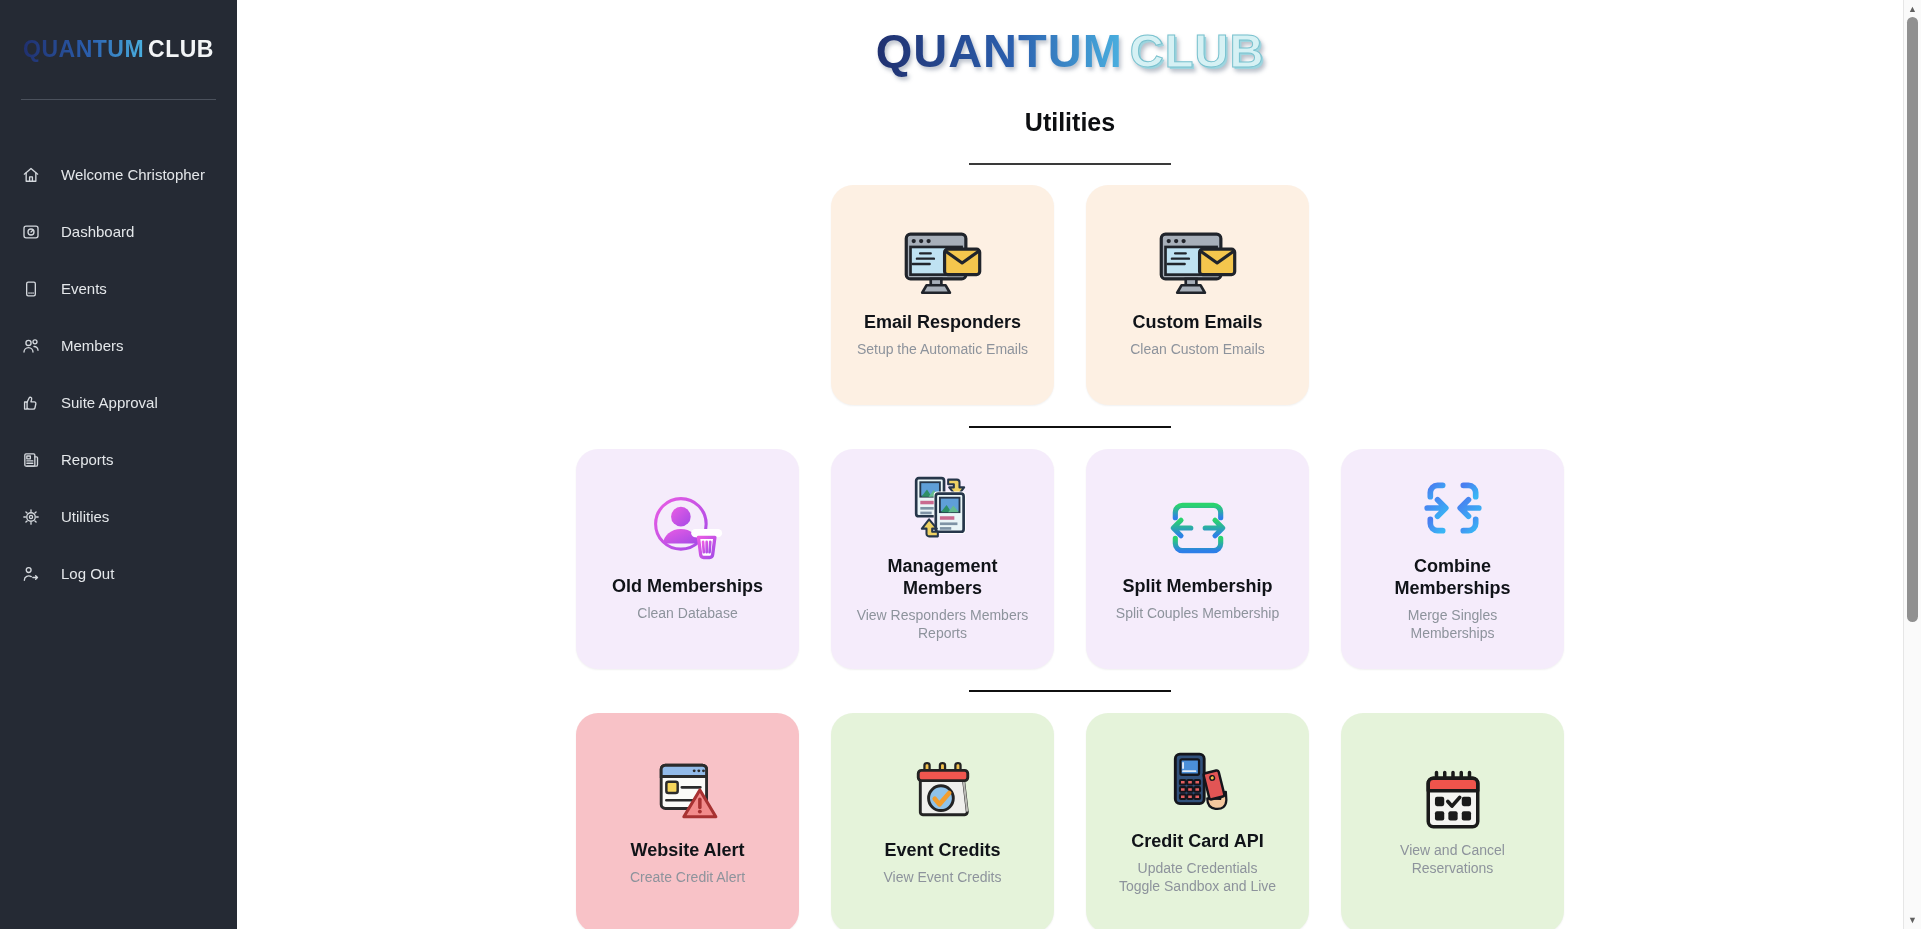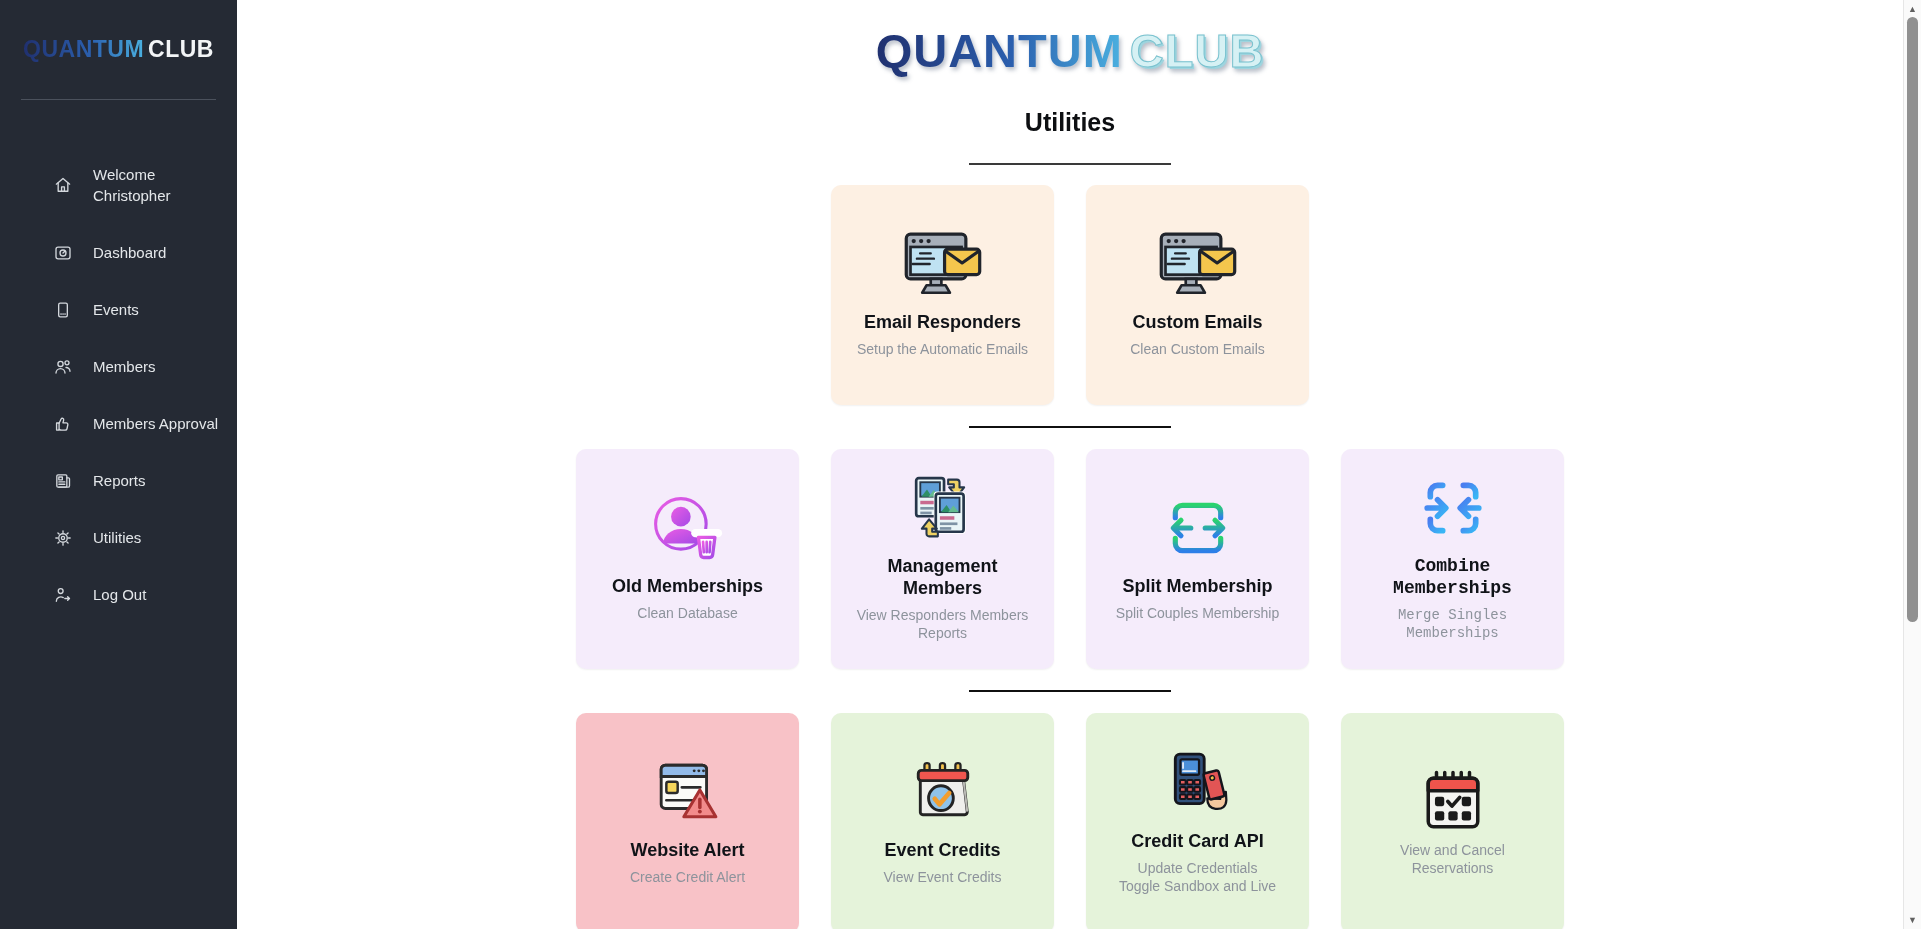--- a/index.html
+++ b/index.html
@@ -21,21 +21,21 @@
     margin-top:34px; text-align:center;
     font-size:23px; font-weight:800; letter-spacing:.5px; line-height:30px;
     white-space:nowrap;
   }
   .logo-q {
     background:linear-gradient(90deg,#20306f 0%,#2b5fae 55%,#4ab0e0 100%);
     -webkit-background-clip:text; background-clip:text; color:transparent;
   }
   .side-logo .logo-c { color:#f3f5f7; margin-left:4px; }
   .side-divider { border:none; border-top:1px solid #4b515c; margin:35px 21px 0 21px; }
-  .nav { margin-top:46px;padding-left:32px; }
+  .nav { margin-top:46px; }
   .nav-item {
     display:flex; align-items:center; gap:20px;
     padding:18px 10px 18px 21px; cursor:pointer;
     font-size:15px; color:#e4e7ea; line-height:21px;
   }
   .nav-icon { width:20px; height:20px; flex:0 0 20px; color:#d4d8dd; display:inline-block; }
   .nav-icon svg { width:20px; height:20px; display:block; }
 
   
   .main { flex:1 1 auto; position:relative; overflow:hidden; background:#fff; }
@@ -50,21 +50,21 @@
     -webkit-text-stroke:1px #79c2cf;
     text-shadow:2px 2px 0 #9ed4de;
   }
   .page-title { margin:30px 0 0 0; font-size:25px; font-weight:700; color:#0d0f12; }
   .title-rule { width:202px; border:none; border-top:2px solid #3a3a3a; margin:26px 0 0 0; }
   .row-rule   { width:202px; border:none; border-top:2px solid #101010; margin:21px auto; }
   .card-row { display:flex; justify-content:center; gap:32px; margin-top:20px; }
   .card-row + .row-rule + .card-row { margin-top:0; }
 
   .card {
-    width:223px; height:220px; border-radius:10px;
+    width:223px; height:220px; border-radius:22px;
     display:flex; flex-direction:column; align-items:center; justify-content:center;
     cursor:pointer; box-shadow:0 1px 2px rgba(0,0,0,.06);
   }
   .card-icon { display:block; }
   .card-icon svg { height:66px; width:auto; display:block; }
   .card-title {
     margin-top:15px; font-size:18px; font-weight:700; color:#101318;
     text-align:center; line-height:1.22; max-width:185px;
   }
   .card-subtitle {
@@ -146,21 +146,21 @@
           </span>
           <span class="nav-label">Members</span>
         </div>
         <div class="nav-item">
           <span class="nav-icon">
             <svg viewBox="0 0 24 24" fill="none" stroke="currentColor" stroke-width="1.6" stroke-linecap="round" stroke-linejoin="round">
               <path d="M7.3 10.8 V19.3 H4.3 V10.8 z"></path>
               <path d="M7.3 18.4 c.9.6 1.9.9 3.2.9 h4.3 a2 2 0 0 0 2-1.6 l1-4.8 a1.9 1.9 0 0 0 -1.9-2.3 h-4 l.9-3.3 a1.7 1.7 0 0 0 -3.1-1.3 l-2.4 5.2"></path>
             </svg>
           </span>
-          <span class="nav-label">Members Approval</span>
+          <span class="nav-label">Suite Approval</span>
         </div>
         <div class="nav-item">
           <span class="nav-icon">
             <svg viewBox="0 0 24 24" fill="none" stroke="currentColor" stroke-width="1.6" stroke-linecap="round" stroke-linejoin="round">
               <rect x="4.6" y="4.6" width="12" height="14.8" rx="1.4"></rect>
               <path d="M16.6 8.2 h2 a1.2 1.2 0 0 1 1.2 1.2 v8.2 a1.8 1.8 0 0 1 -1.8 1.8 H7"></path>
               <rect x="7" y="7.2" width="4.2" height="3.4"></rect>
               <path d="M7 13.1 h7.2 M7 15.9 h7.2"></path>
             </svg>
           </span>
@@ -297,21 +297,21 @@
                   <path d="M10 42 v5 a7 7 0 0 0 7 7 h30 a7 7 0 0 0 7 -7 v-5"></path>
                   <path d="M32 10 V54"></path>
                   <path d="M25 32 H9 m6.5 -7.5 L8 32 l7.5 7.5"></path>
                   <path d="M39 32 H55 m-6.5 -7.5 L56 32 l-7.5 7.5"></path>
                 </g>
               </svg>
             </span>
             <div class="card-title">Split Membership</div>
             <div class="card-subtitle">Split Couples Membership</div>
           </div>
-          <div class="card" style="background: rgb(245, 236, 251); font-family: Liberation Mono, monospace;">
+          <div class="card" style="background: rgb(245, 236, 251);">
             <span class="card-icon">
               <svg viewBox="0 0 64 64">
                 <defs>
                   <linearGradient id="gCmb" x1="0" y1="0" x2="1" y2="1">
                     <stop offset="0" stop-color="#4a7df0"></stop>
                     <stop offset="1" stop-color="#38b6f5"></stop>
                   </linearGradient>
                 </defs>
                 <g fill="none" stroke="url(#gCmb)" stroke-width="5.5" stroke-linecap="round" stroke-linejoin="round">
                   <path d="M10 21 v-4 a7 7 0 0 1 7 -7 h5"></path>

